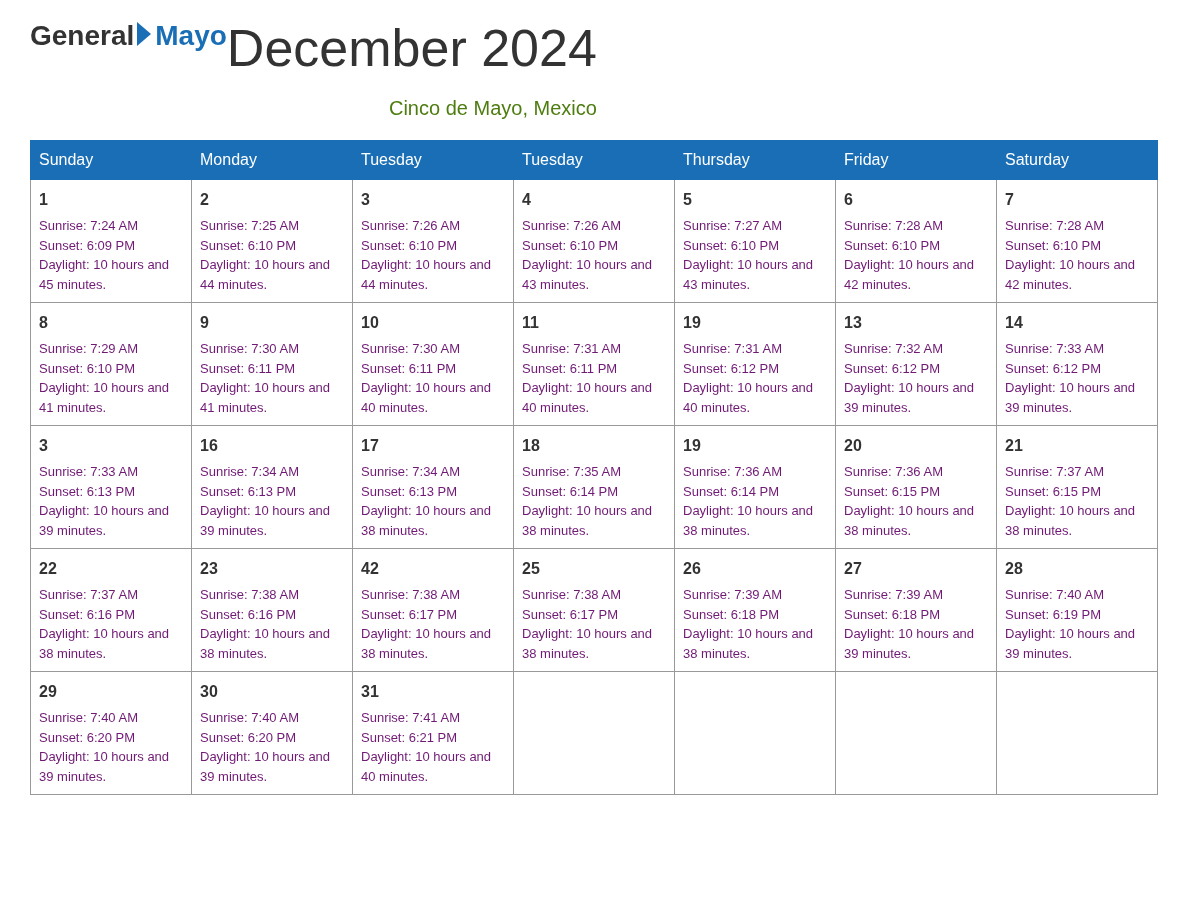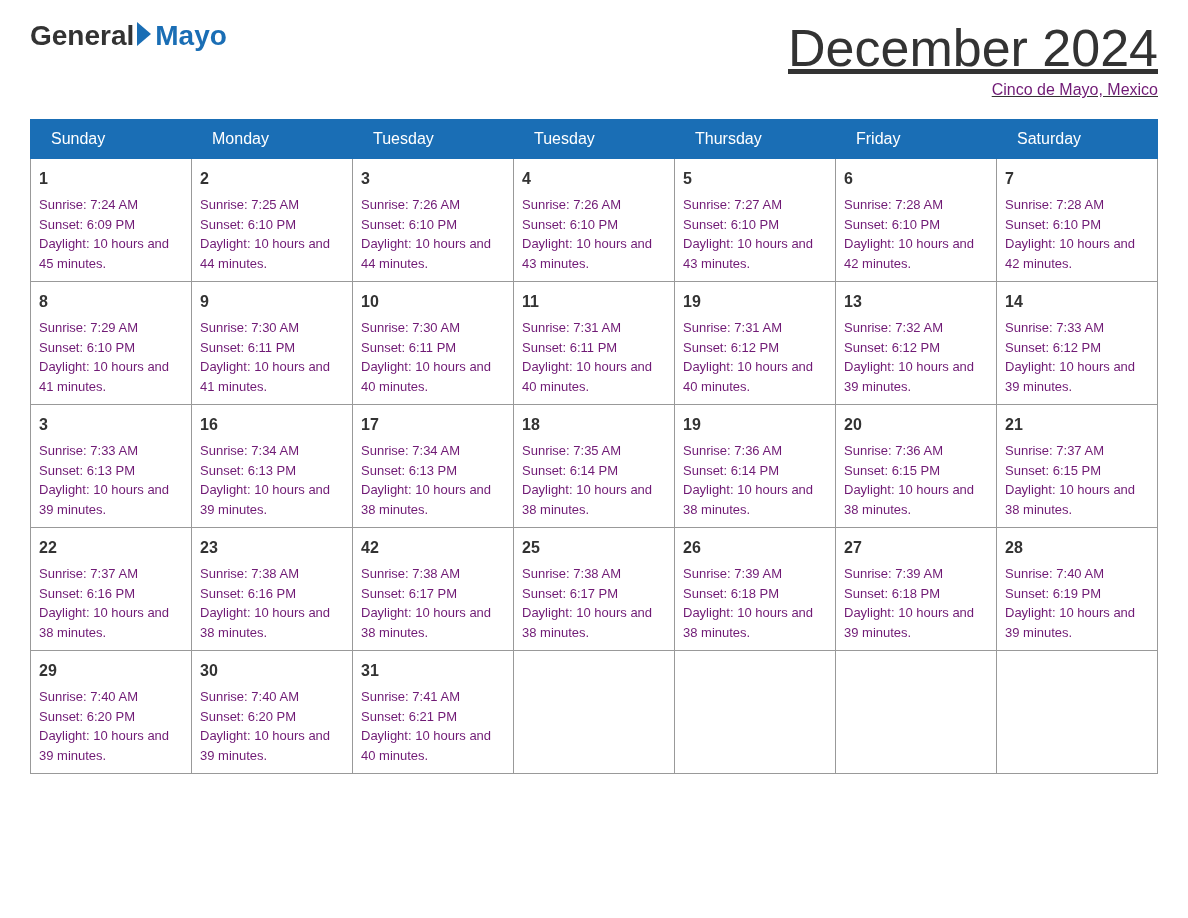--- a/index.html
+++ b/index.html
@@ -4,21 +4,20 @@
   <style>
     * { box-sizing: border-box; margin: 0; padding: 0; }
     body {
       font-family: Arial, sans-serif;
       background: #fff;
       padding: 20px 30px;
       color: #333;
     }
     .header {
       display: flex;
-      justify-content: space-between;
       align-items: flex-start;
       margin-bottom: 20px;
     }
     .logo {
       display: flex;
       flex-direction: column;
       align-items: flex-start;
     }
     .logo-top {
       display: flex;
@@ -39,42 +38,41 @@
       margin-top: -4px;
     }
     .logo-blue {
       font-size: 28px;
       font-weight: bold;
       color: #1a6eb5;
       margin-left: 4px;
     }
     .title-area {
       text-align: right;
-      text-decoration: underline;
     }
     .month-title {
       font-size: 52px;
       font-weight: normal;
       color: #333;
       line-height: 1.1;
     }
     .subtitle {
-      font-size: 16px;
-      color: #701a75;
-      margin-top: 4px;
+      font-size: 20px;
+      color: #4d7c0f;
+      margin-top: 20px;
     }
     table {
       width: 100%;
       border-collapse: collapse;
       table-layout: fixed;
     }
     thead tr th {
       background-color: #1a6eb5;
       color: #fff;
-      padding: 10px 20px;
+      padding: 10px 8px;
       text-align: left;
       font-size: 16px;
       font-weight: normal;
       border: 1px solid #1a6eb5;
     }
     tbody tr td {
       border: 1px solid #999;
       padding: 8px;
       vertical-align: top;
       font-size: 13px;

